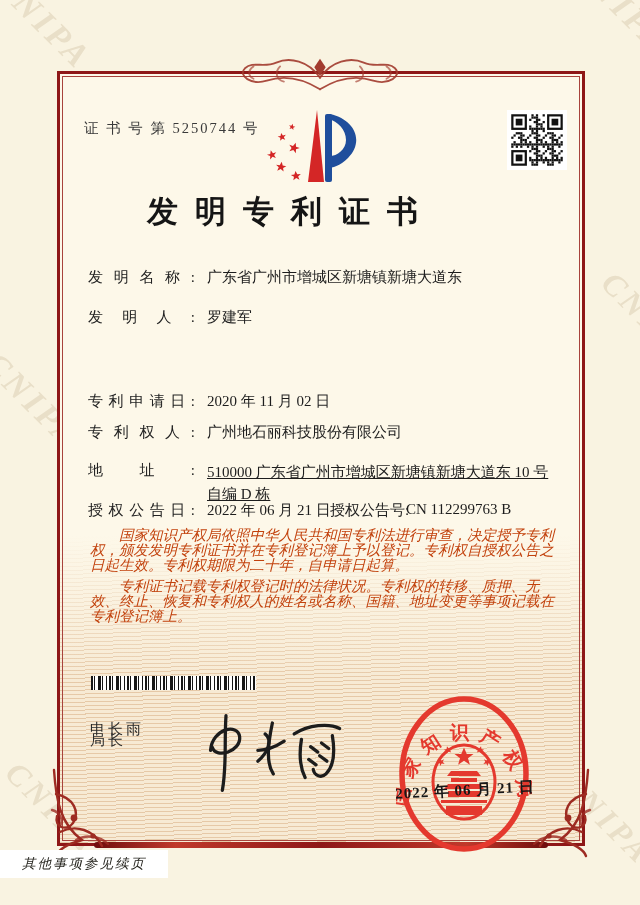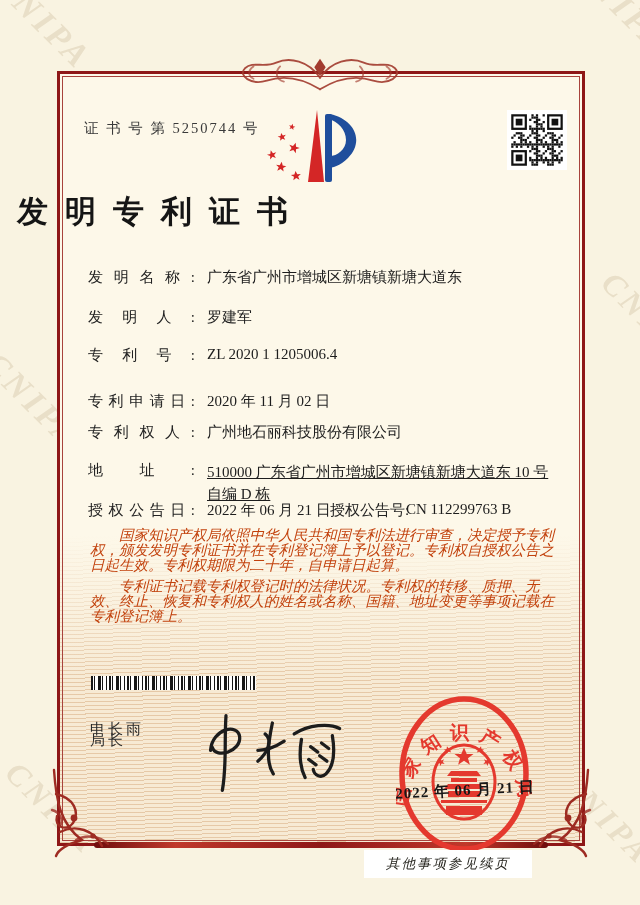--- a/index.html
+++ b/index.html
@@ -47,21 +47,21 @@
 
   
   .cert-no {
     position:absolute; left:84px; top:110px; z-index:4;
     font-size:14.5px; letter-spacing:2px; color:#3a3a3a;margin-top:9px;
   }
   .logo { position:absolute; left:264px; top:106px; width:98px; height:80px; z-index:4; }
   .qr   { position:absolute; left:507px; top:110px; width:60px; height:60px; z-index:4; background:#fff; padding:2px; }
   .title {
     position:absolute; left:0; top:191px; width:565px; z-index:4;
-    font-size:31px; font-weight:bold; color:#151515;
+    text-align:center; font-size:31px; font-weight:bold; color:#151515;
     letter-spacing:17px; text-indent:17px;
   }
 
   
   .f-row { position:absolute; left:88px; z-index:4; font-size:15px; color:#222; white-space:nowrap; }
   .f-label {
     display:inline-block; width:107px; vertical-align:top;
     text-align:justify; text-align-last:justify; color:#222;
   }
   .f-label::after { content:":"; }
@@ -95,21 +95,21 @@
   .seal { position:absolute; left:396px; top:694px; width:136px; height:160px; z-index:4; }
   .seal-date {
     position:absolute; left:390px; top:781px; width:150px; z-index:5;
     text-align:center; font-size:15px; font-weight:bold; color:#171717;
     letter-spacing:1px; transform:rotate(-3deg); white-space:nowrap;
   }
 
   
   .page-info { position:absolute; left:0; top:825px; width:640px; z-index:4;
                text-align:center; font-size:13px; color:#2c2c2c; letter-spacing:2px; }
-  .cont-note-wrap { position:absolute; left:0; top:850px; width:532px; z-index:4; text-align:right; }
+  .cont-note-wrap { position:absolute; left:0; top:850px; width:616px; z-index:4; text-align:left; }
   .cont-note { display:inline-block; background:#ffffff; padding:5px 22px;
                font-size:13.5px; font-style:italic; color:#26251f; letter-spacing:2px; }
 </style>
 </head>
 <body>
 
 <div class="page">
 
   <span class="wm" style="left:-18px; top:2px;   font-size:34px;">CNIPA</span>
   <span class="wm" style="left:560px; top:-14px; font-size:34px;">CNIPA</span>
@@ -361,23 +361,20 @@
     </svg>
 
   <div class="title">发明专利证书</div>
 
   <div class="f-row" style="top:268px">
     <span class="f-label">发明名称</span><span class="f-value">广东省广州市增城区新塘镇新塘大道东</span>
   </div>
   <div class="f-row" style="top:308px">
     <span class="f-label">发明人</span><span class="f-value">罗建军</span>
   </div>
-  <div class="f-row" style="top:346px">
-    <span class="f-label">专利号</span><span class="f-value">ZL 2020 1 1205006.4</span>
-  </div>
   <div class="f-row" style="top:392px">
     <span class="f-label">专利申请日</span><span class="f-value">2020 年 11 月 02 日</span>
   </div>
   <div class="f-row" style="top:423px">
     <span class="f-label">专利权人</span><span class="f-value">广州地石丽科技股份有限公司</span>
   </div>
   <div class="f-row row-addr" style="top:461px">
     <span class="f-label">地址</span><span class="f-value">510000 广东省广州市增城区新塘镇新塘大道东 10 号自编 D 栋</span>
   </div>
   <div class="f-row" style="top:501px">

